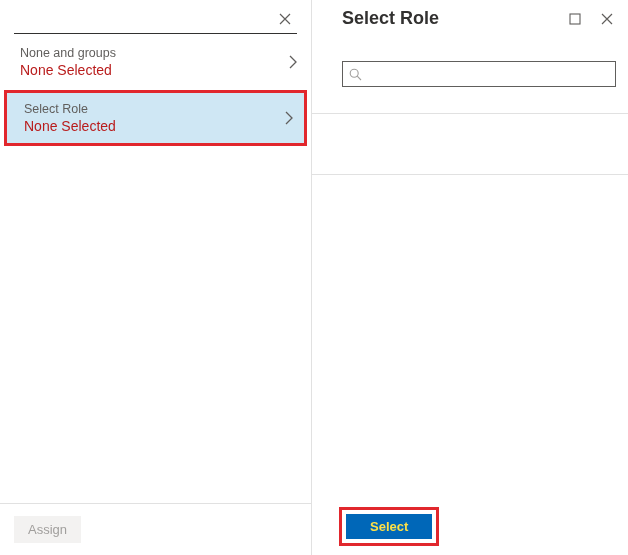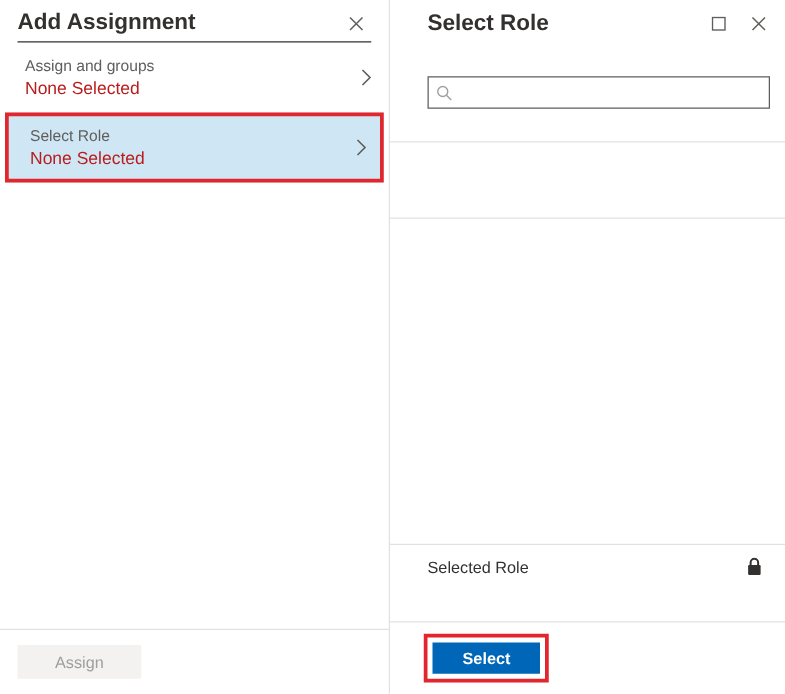--- a/index.html
+++ b/index.html
@@ -86,21 +86,21 @@
     }
     .footer-left {
       margin-top: auto;
       border-top: 1px solid #e1e1e1;
       padding: 12px 14px;
     }
     .assign-btn {
       background: #f3f2f1;
       border: none;
       color: #a19f9d;
-      padding: 6px 30px;
+      padding: 6px 14px;
       font-size: 13px;
       cursor: default;
     }
     .chev {
       color: #605e5c;
     }
     
     .panel-right {
       flex: 1;
       height: 100%;
@@ -171,51 +171,50 @@
     .footer-right {
       padding: 12px 14px 12px 30px;
     }
     .select-btn-wrap {
       display: inline-block;
       outline: 3px solid #e1272d;
       padding: 4px;
     }
     .select-btn {
       background: #0067b8;
-      color: #ffffff;
+      color: #fde047;
       border: none;
       padding: 5px 24px;
       font-size: 13px;
       font-weight: 600;
       cursor: pointer;
     }
     svg { display: block; }
   </style>
 </head>
 <body>
 
 <div class="panel-left">
 
   <div class="panel-left-header">
-    <div class="panel-left-title">Add Assignment</div>
     <div class="panel-left-close">
       <span>
         <svg width="12" height="12" viewBox="0 0 12 12">
             <path d="M1 1 L11 11 M11 1 L1 11" stroke="#605e5c" stroke-width="1.2" fill="none"></path>
           </svg>
       </span>
     </div>
   </div>
   <div class="panel-left-divider"></div>
 
   <div class="list">
 
     <div class="list-item">
       <div class="list-item-texts">
-        <div class="list-item-label">Assign and groups</div>
+        <div class="list-item-label">None and groups</div>
         <div class="list-item-value">None Selected</div>
       </div>
       <span class="chev">
         <svg width="8" height="14" viewBox="0 0 8 14">
             <path d="M1 1 L7 7 L1 13" stroke="#605e5c" stroke-width="1.3" fill="none"></path>
           </svg>
       </span>
     </div>
 
     <div class="list-item selected highlighted">
@@ -265,29 +264,20 @@
           <circle cx="5.2" cy="5.2" r="4" stroke="#a19f9d" stroke-width="1.1" fill="none"></circle>
           <line x1="8.2" y1="8.2" x2="12" y2="12" stroke="#a19f9d" stroke-width="1.1"></line>
         </svg>
     </span>
     <input type="text" placeholder="" style="">
   </div>
 
   <div class="blank-band"></div>
 
   <div class="selected-role-area">
-    <div class="selected-role-row">
-      <span>Selected Role</span>
-      <span>
-        <svg width="13" height="15" viewBox="0 0 13 15">
-            <rect x="1.5" y="6" width="10" height="8" rx="1" fill="#323130"></rect>
-            <path d="M3.5 6 V4 a3 3 0 0 1 6 0 V6" stroke="#323130" stroke-width="1.6" fill="none"></path>
-          </svg>
-      </span>
-    </div>
 
     <div class="footer-right">
       <span class="select-btn-wrap">
         <button class="select-btn">Select</button>
       </span>
     </div>
   </div>
 
 </div>
 

